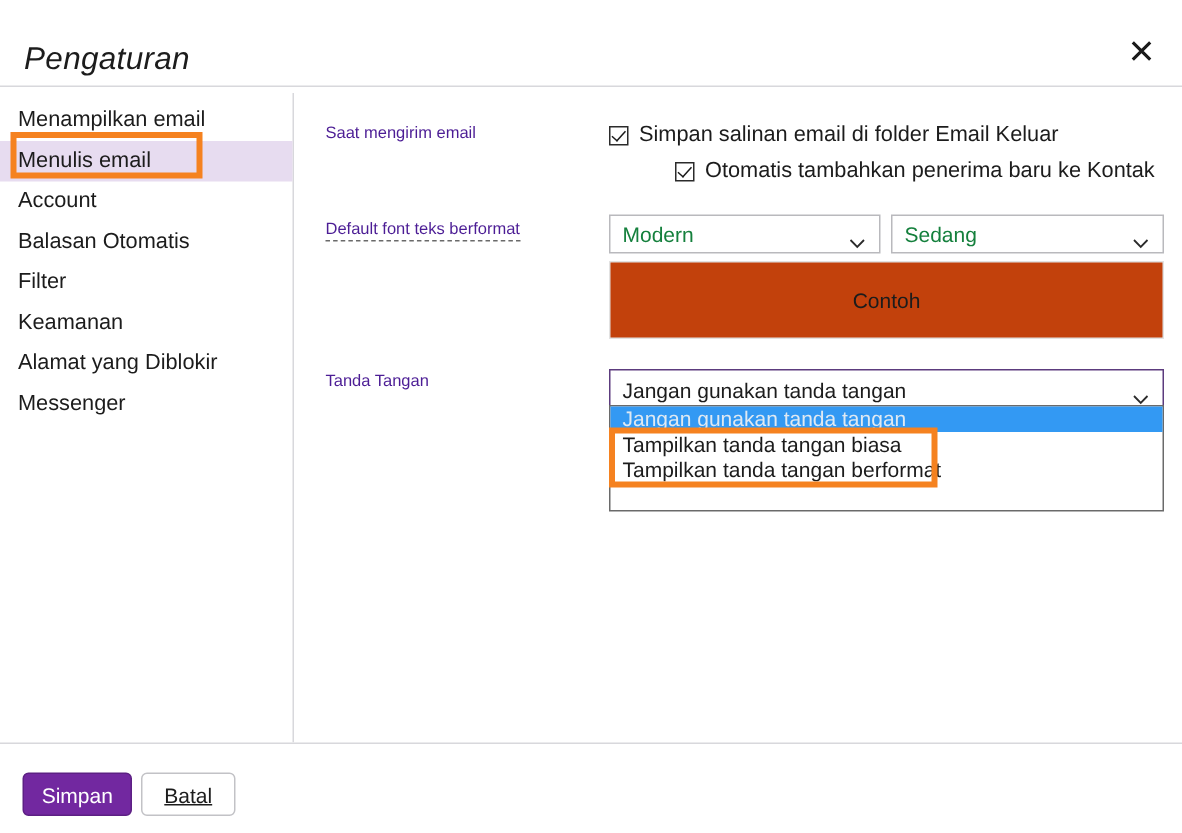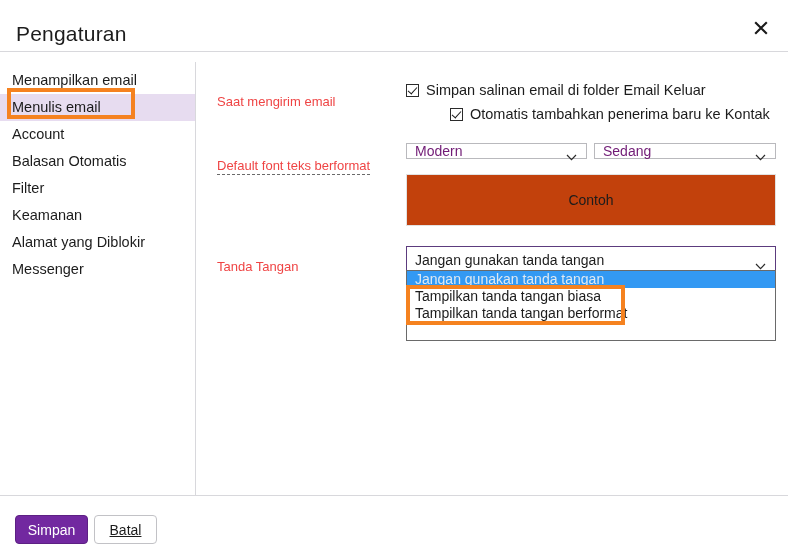--- a/index.html
+++ b/index.html
@@ -12,24 +12,25 @@
     overflow: hidden;
   }
   #app {
     position: relative;
     width: 788px; height: 555px;
     background: #ffffff;
   }
 
   
   .header {
-    position: absolute; left: 0; top: 4px;
+    position: absolute; left: 0; top: 10px;
     width: 788px; height: 48px;
     border-bottom: 1px solid #d8d8dc;
     background: #ffffff;
+    font-style: italic;
   }
   .page-title {
     position: absolute; left: 16px; top: 18px;
     font-size: 21px;
     font-weight: 400;
     color: #1c1c1c;
     letter-spacing: .2px;
     white-space: nowrap;
   }
   .close-btn {
@@ -66,24 +67,23 @@
 
   
   .main {
     position: absolute; left: 196px; top: 62px;
     width: 592px; height: 433px;
     background: #ffffff;
   }
 
   .field-label {
     position: absolute;
-    font-size: 13px;
-    color: #ef4444;
-    white-space: nowrap;
-    margin-top: 11px;
+    font-size: 11px;
+    color: #4c1d95;
+    white-space: nowrap;
   }
   .label-send   { left: 21px;  top: 21px; }
   .label-font   { left: 21px;  top: 85px;
                   border-bottom: 1px dashed #6a6a6a;
                   padding-bottom: 1px; }
   .label-sign   { left: 21px;  top: 186px; }
 
   
   .check-row {
     position: absolute;
@@ -111,28 +111,28 @@
     left: 3px; top: 0px;
     width: 4px; height: 8px;
     border: solid #1a1a1a;
     border-width: 0 1.6px 1.6px 0;
     transform: rotate(42deg);
   }
 
   
   .select {
     position: absolute;
-    height: 16px;
+    height: 26px;
     background: #ffffff;
     border: 1px solid #b9b9bd;
     display: flex;
     align-items: center;
     padding: 0 8px;
     font-size: 14px;
-    color: #701a75;
+    color: #15803d;
     cursor: pointer;
     white-space: nowrap;
   }
   .select .caret {
     position: absolute;
     right: 9px; top: 50%;
     margin-top: -3px;
   }
   .select-font  { left: 210px; top: 81px;  width: 181px; }
   .select-size  { left: 398px; top: 81px;  width: 182px; }

